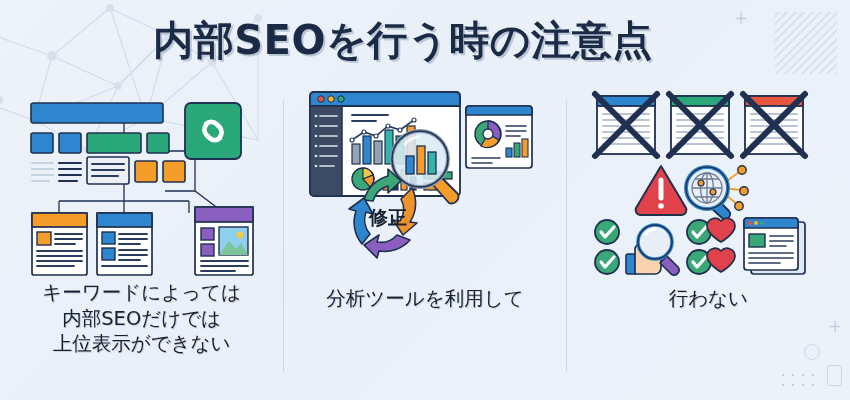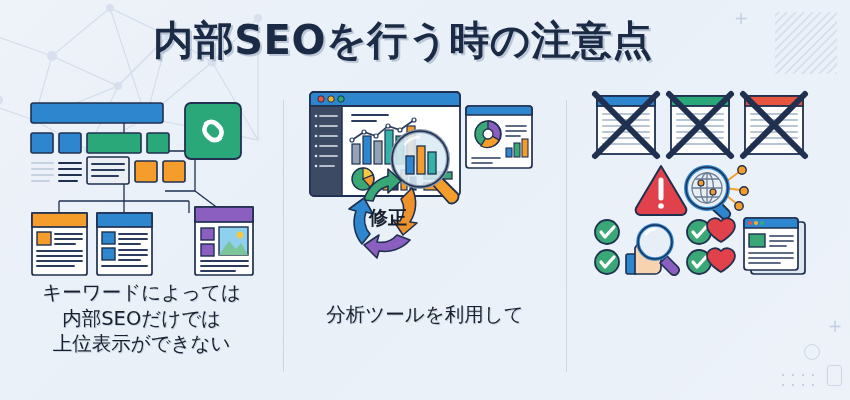--- a/index.html
+++ b/index.html
@@ -129,21 +129,21 @@
   .caption {
     text-align: center;
     font-size: 19.5px;
     font-weight: 400;
     line-height: 1.32;
     color: #17202e;
     text-shadow: 1px 1px 0 rgba(170,182,204,.5);
     white-space: nowrap;
   }
   .col-1 .caption { margin-top: -6px; }
-  .col-2 .caption, .col-3 .caption { margin-top: 16px; }
+  .col-2 .caption, .col-3 .caption { }
 </style>
 </head>
 <body>
 
 <div id="stage">
 
   <div class="bg-layer">
     <svg class="netsvg" width="300" height="170">
       <g stroke="#d2dcea" stroke-width="1.1" fill="none">
         <path d="M-10 34 L52 56 L110 8 L168 36 L118 86 L52 56"></path>
@@ -541,16 +541,17 @@
                 <path d="M187 157 H210"></path>
                 <path d="M187 162 H203"></path>
               <path d="M166 169 H210"></path>
                 <path d="M166 174 H210"></path>
                 <path d="M166 179 H197"></path>
             </g>
           </g>
         </svg>
       </div>
       <div class="caption">
+        <div>行わない</div>
       </div>
     </div>
   </div>
 </div>
 
 </body></html>

